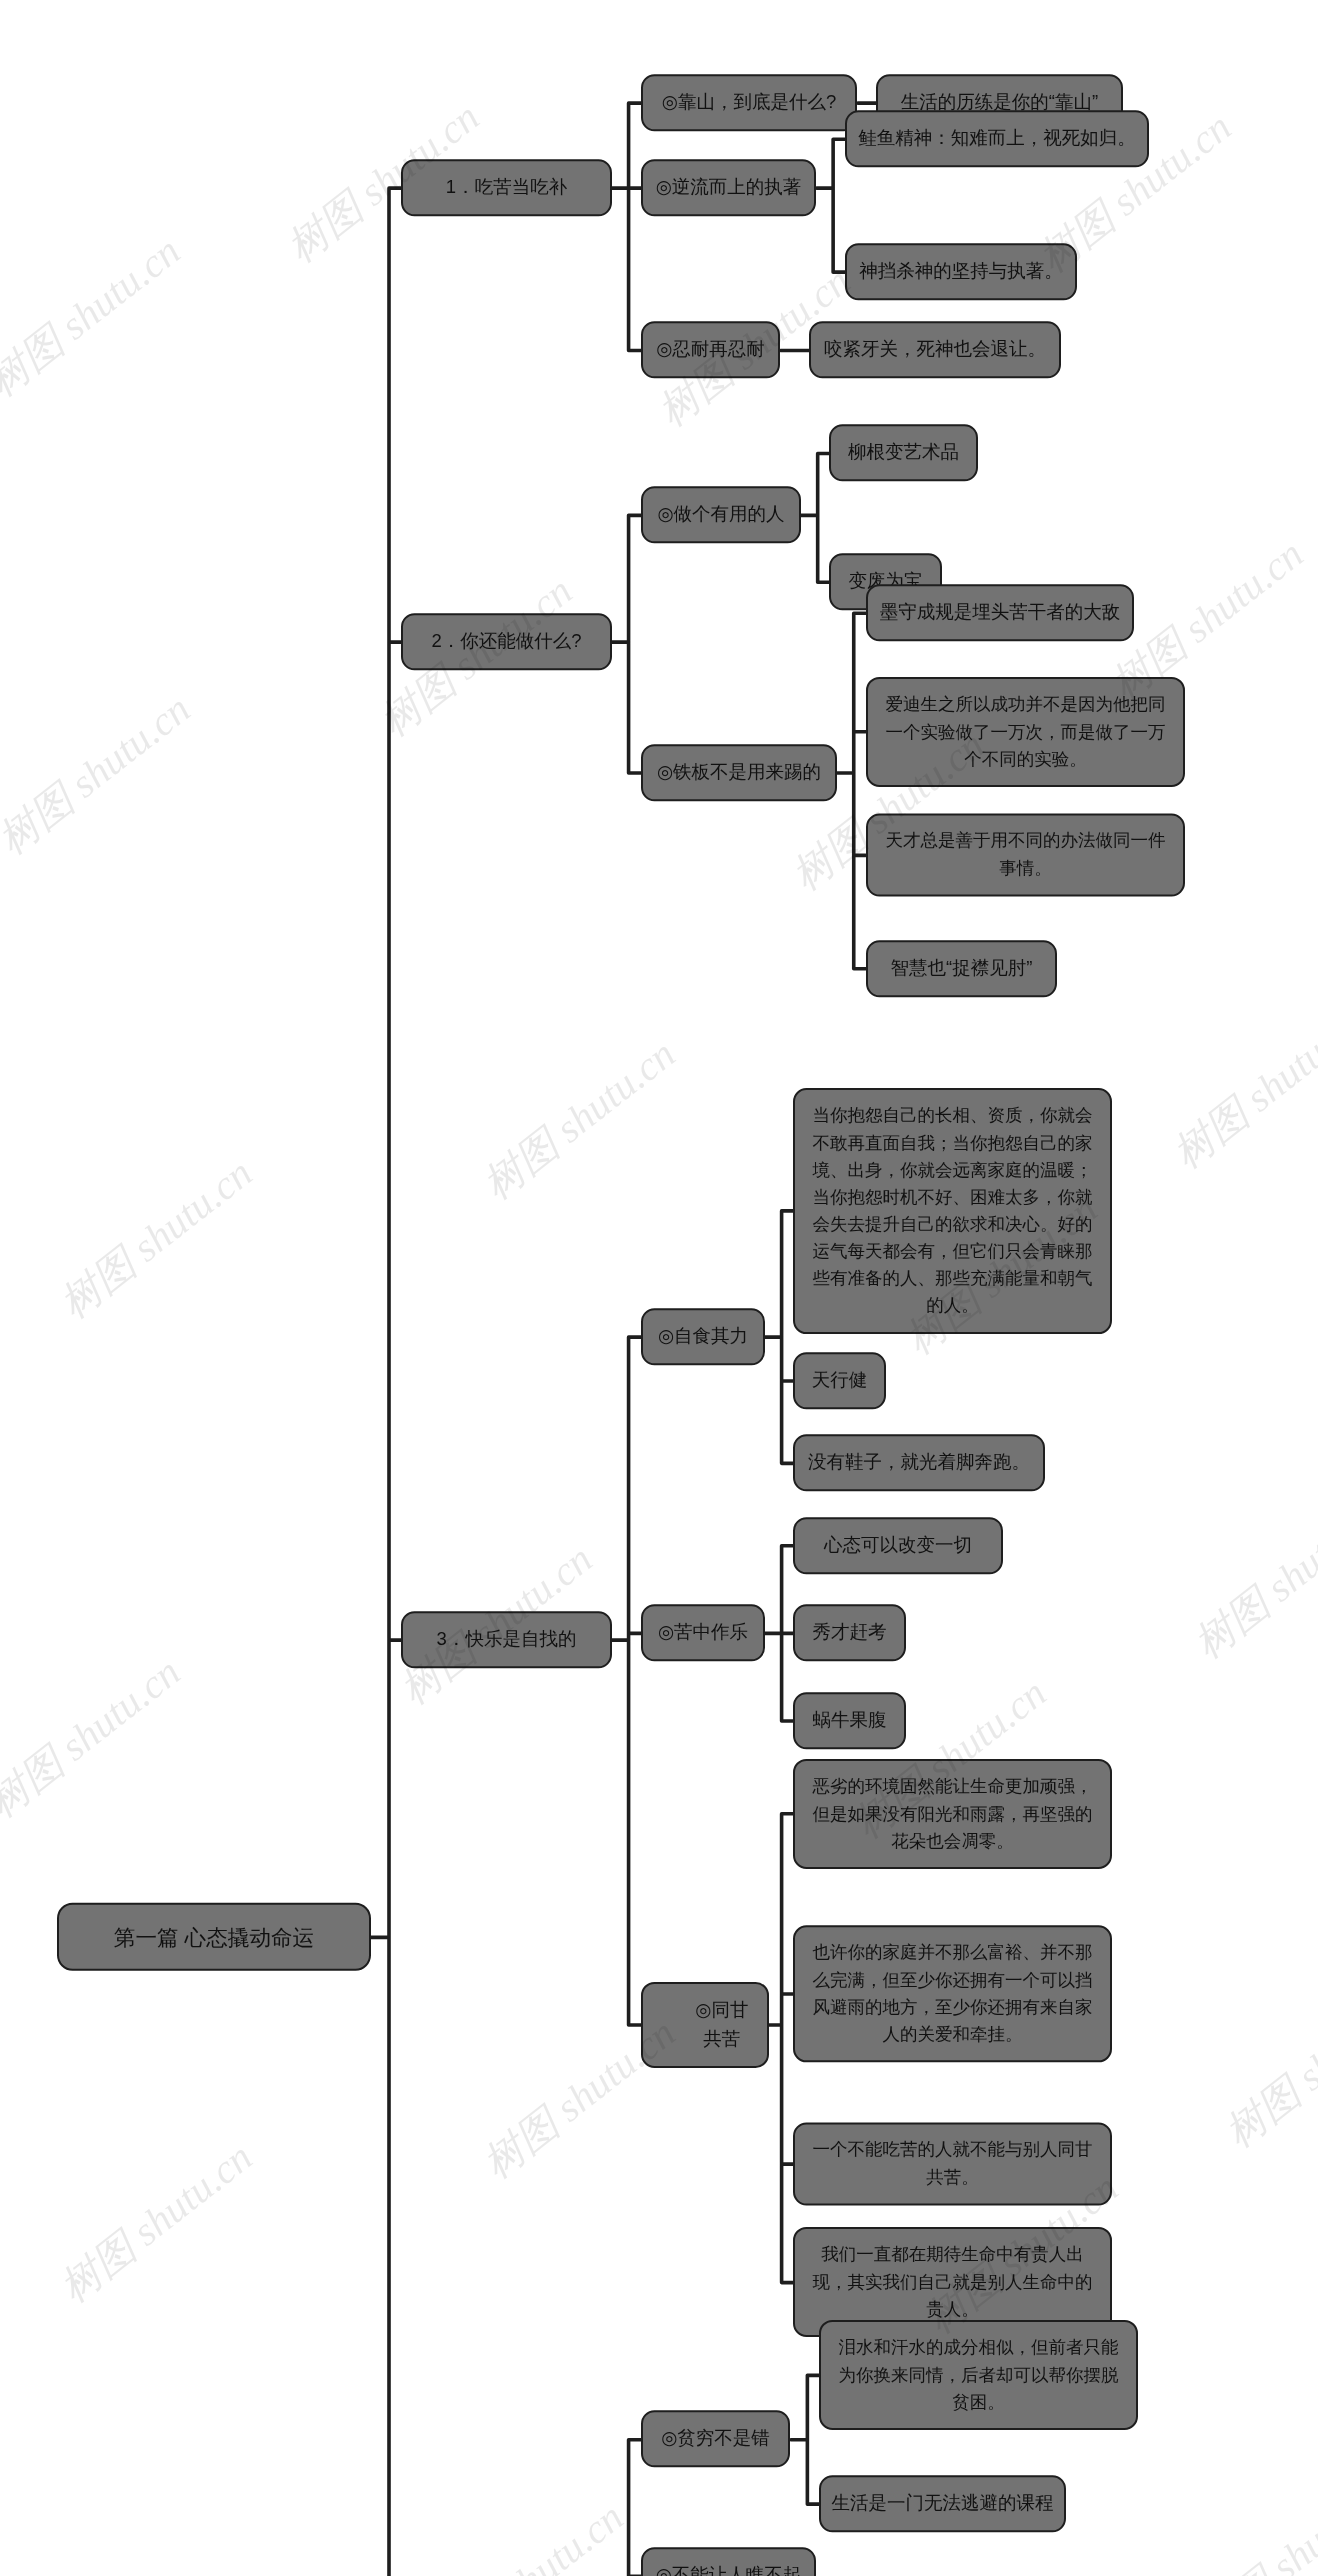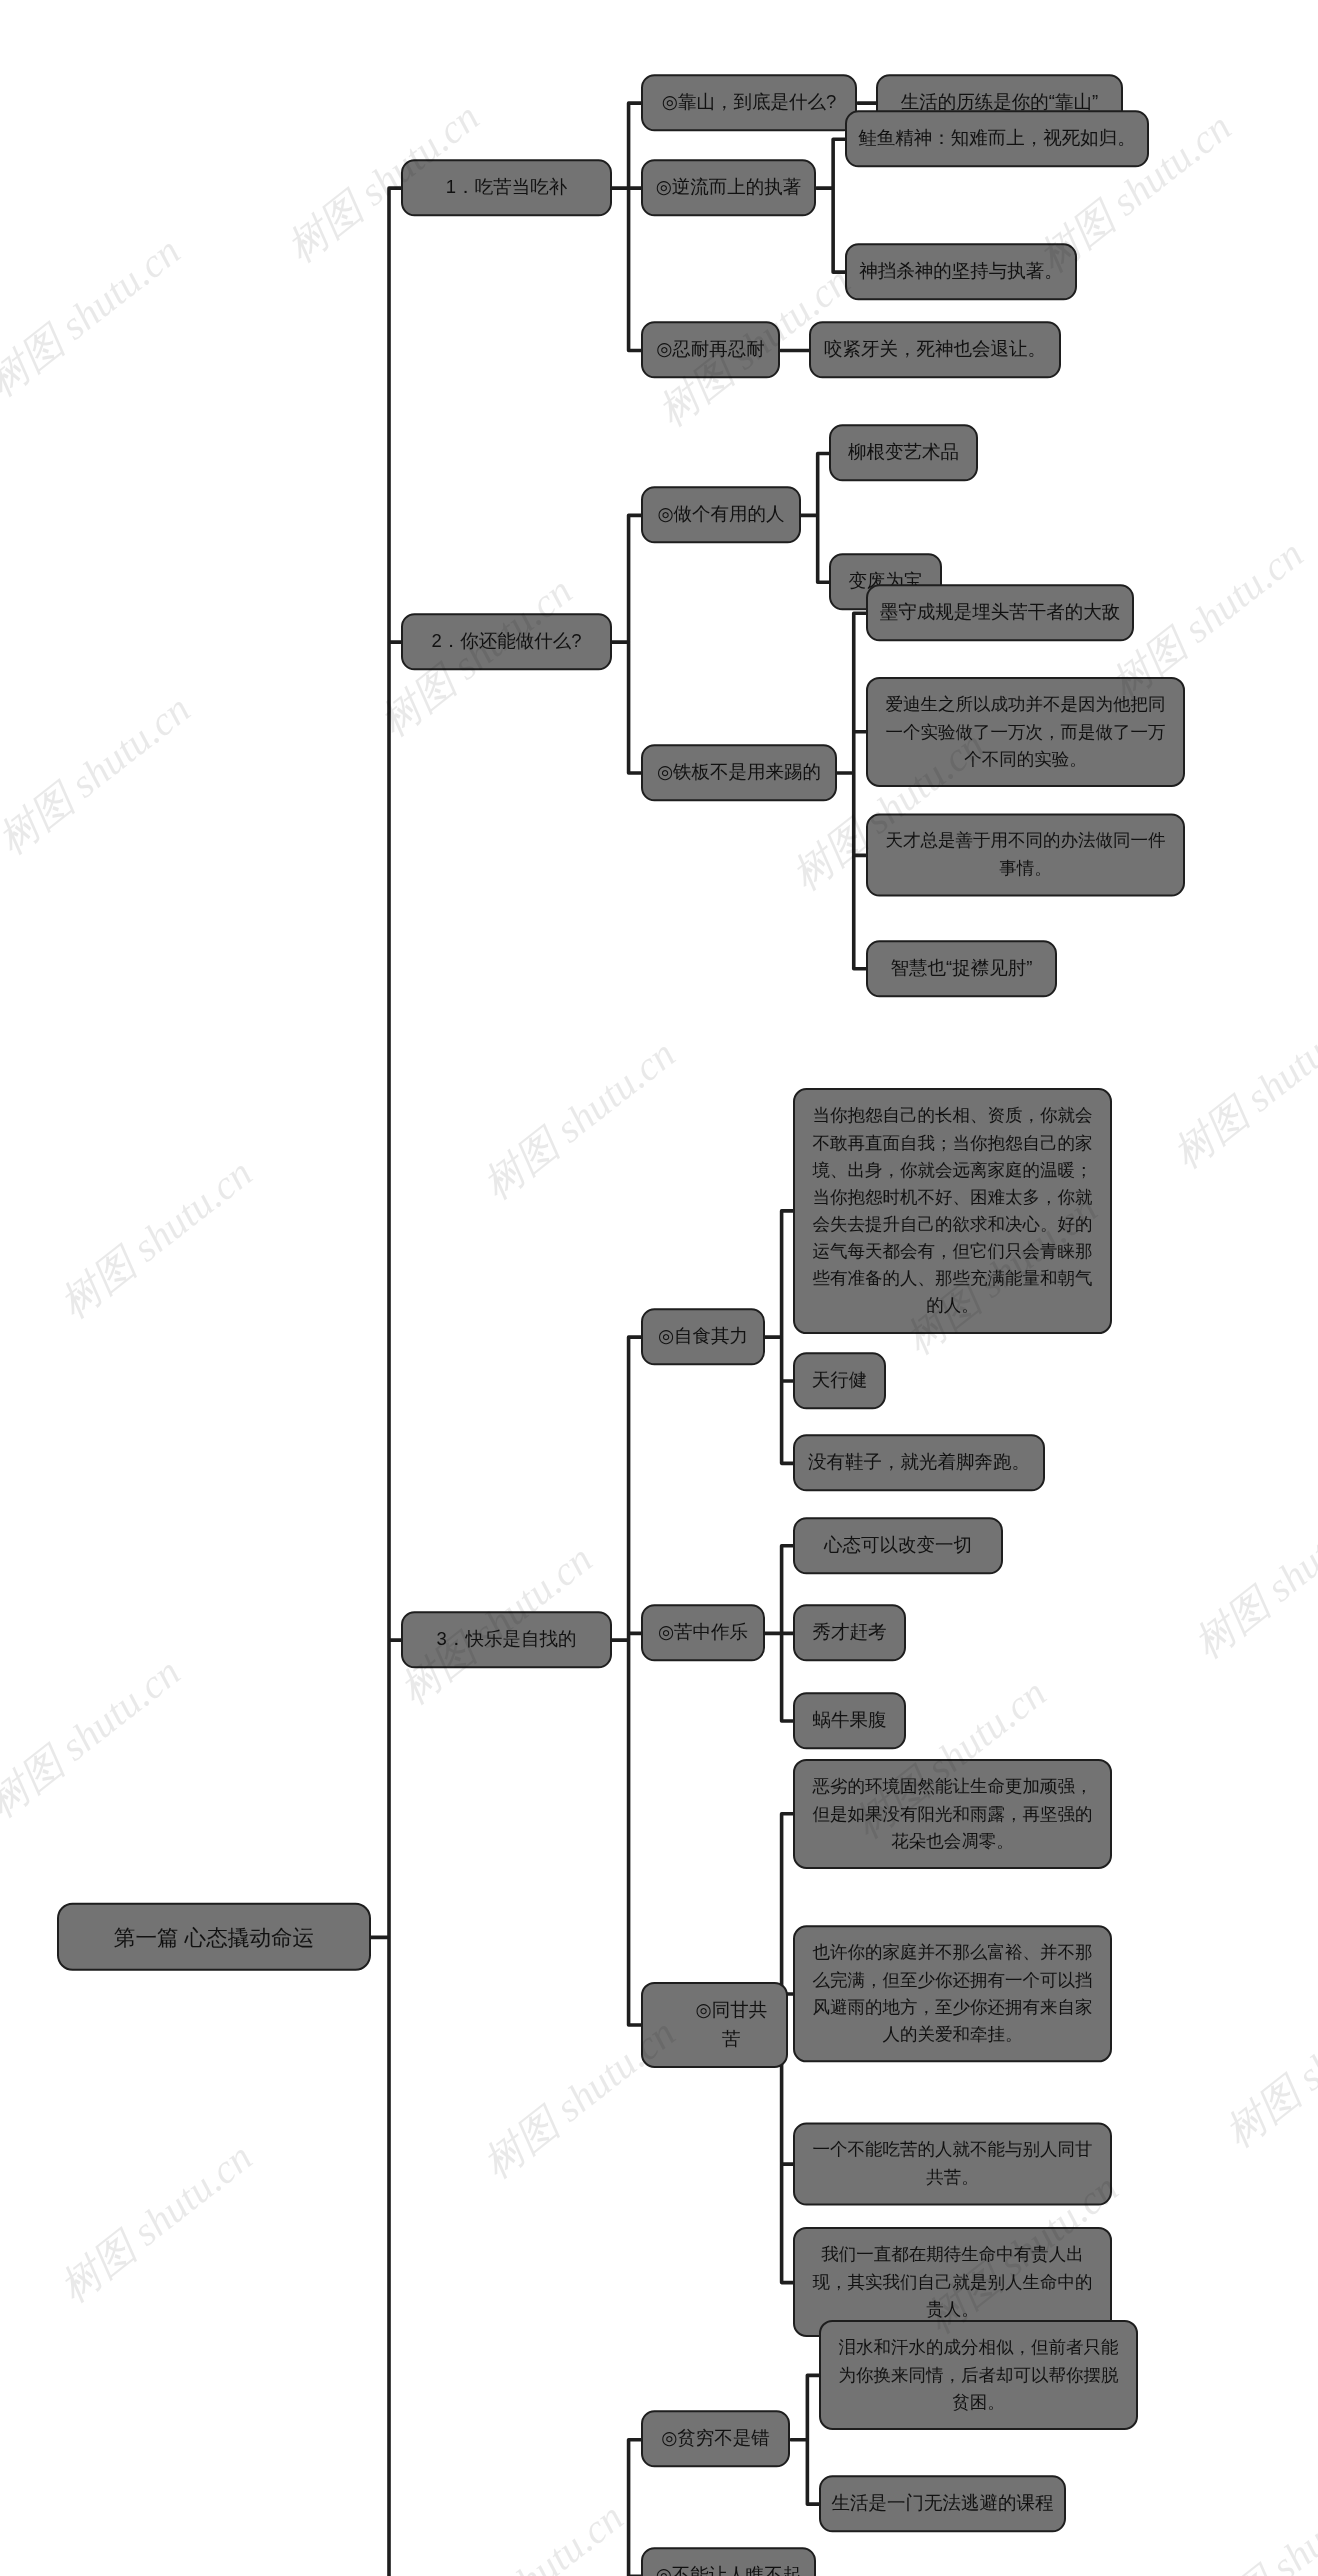--- a/index.html
+++ b/index.html
@@ -83,21 +83,21 @@
   <div class="node" style="left:866px;top:969px;width:191px;">智慧也“捉襟见肘”</div>
 
   <div class="node" style="left:641px;top:1337px;width:124px;">◎自食其力</div>
   <div class="node para" style="left:793px;top:1211px;width:319px;">当你抱怨自己的长相、资质，你就会不敢再直面自我；当你抱怨自己的家境、出身，你就会远离家庭的温暖；当你抱怨时机不好、困难太多，你就会失去提升自己的欲求和决心。好的运气每天都会有，但它们只会青睐那些有准备的人、那些充满能量和朝气的人。</div>
   <div class="node" style="left:793px;top:1381px;width:93px;">天行健</div>
   <div class="node" style="left:793px;top:1463px;width:252px;">没有鞋子，就光着脚奔跑。</div>
   <div class="node" style="left:641px;top:1633px;width:124px;">◎苦中作乐</div>
   <div class="node" style="left:793px;top:1546px;width:210px;">心态可以改变一切</div>
   <div class="node" style="left:793px;top:1633px;width:113px;">秀才赶考</div>
   <div class="node" style="left:793px;top:1721px;width:113px;">蜗牛果腹</div>
-  <div class="node" style="left:641px;top:2025px;width:147px;padding-left:44px;">◎同甘共苦</div>
+  <div class="node" style="left:641px;top:2025px;width:128px;padding-left:44px;">◎同甘共苦</div>
   <div class="node para" style="left:793px;top:1814px;width:319px;">恶劣的环境固然能让生命更加顽强，但是如果没有阳光和雨露，再坚强的花朵也会凋零。</div>
   <div class="node para" style="left:793px;top:1994px;width:319px;">也许你的家庭并不那么富裕、并不那么完满，但至少你还拥有一个可以挡风避雨的地方，至少你还拥有来自家人的关爱和牵挂。</div>
   <div class="node para" style="left:793px;top:2164px;width:319px;">一个不能吃苦的人就不能与别人同甘共苦。</div>
   <div class="node para" style="left:793px;top:2282px;width:319px;">我们一直都在期待生命中有贵人出现，其实我们自己就是别人生命中的贵人。</div>
 
   <div class="node" style="left:641px;top:2439px;width:149px;">◎贫穷不是错</div>
   <div class="node para" style="left:819px;top:2375px;width:319px;">泪水和汗水的成分相似，但前者只能为你换来同情，后者却可以帮你摆脱贫困。</div>
   <div class="node" style="left:819px;top:2504px;width:247px;">生活是一门无法逃避的课程</div>
   <div class="node" style="left:641px;top:2576px;width:175px;">◎不能让人瞧不起</div>
 

